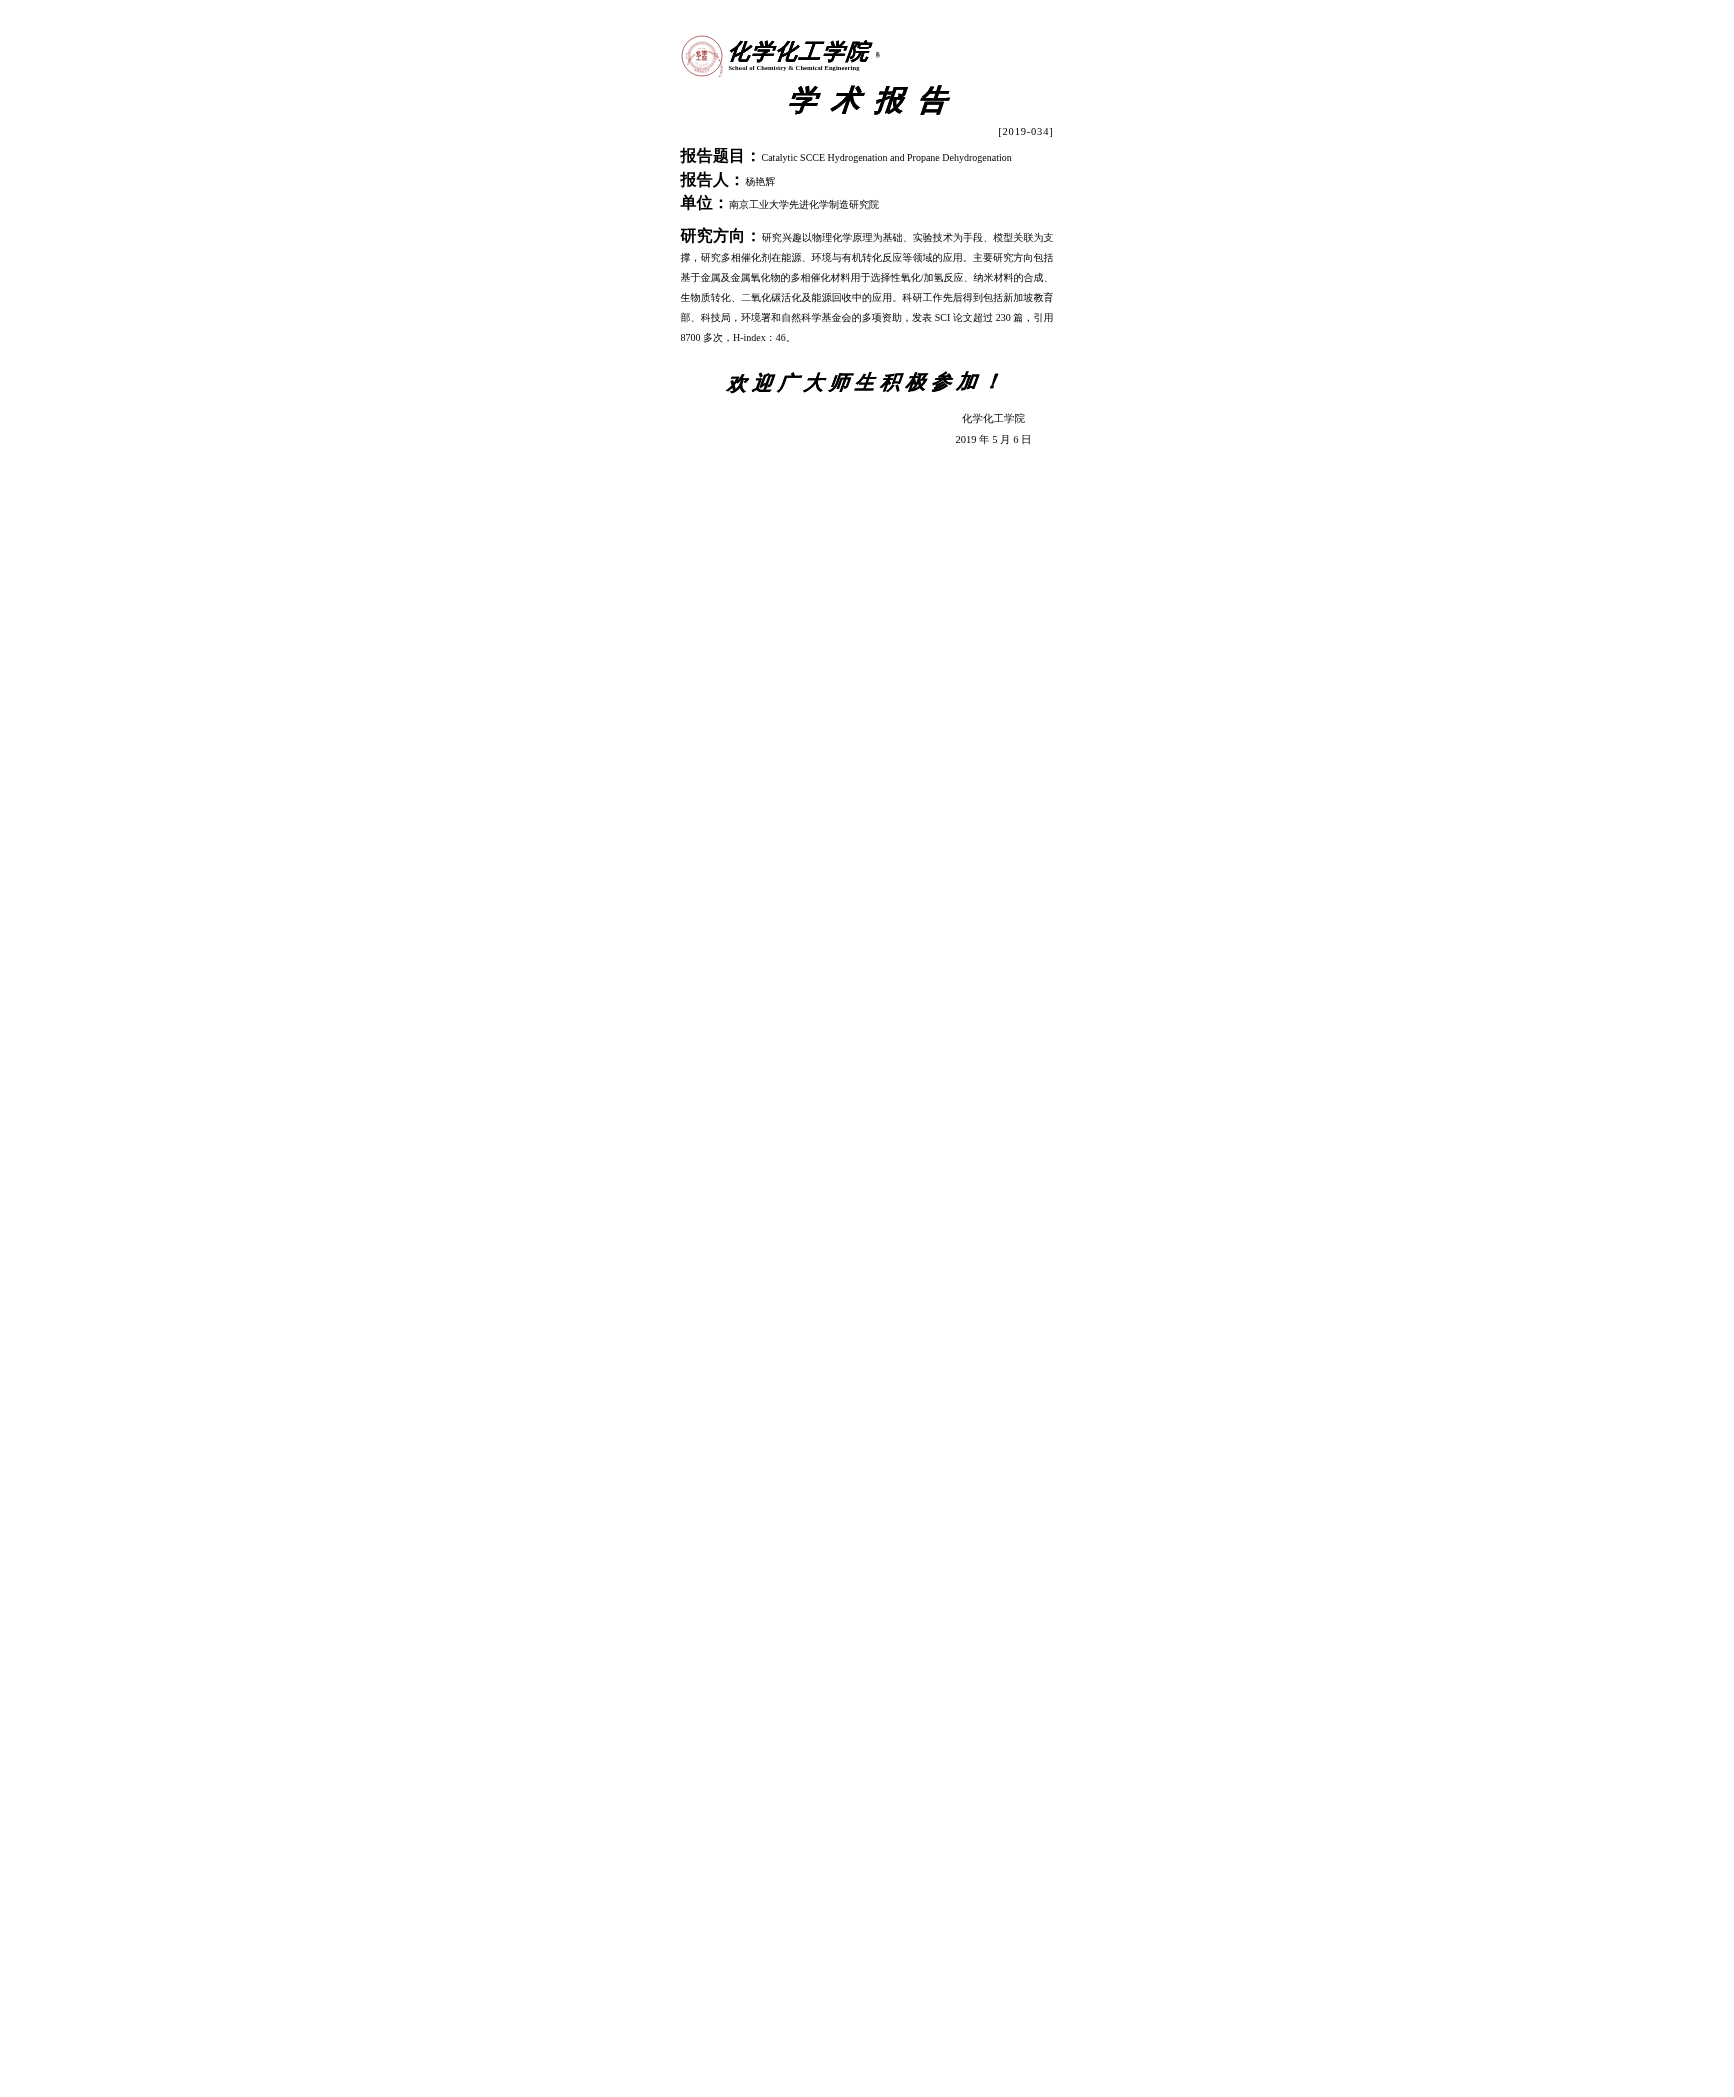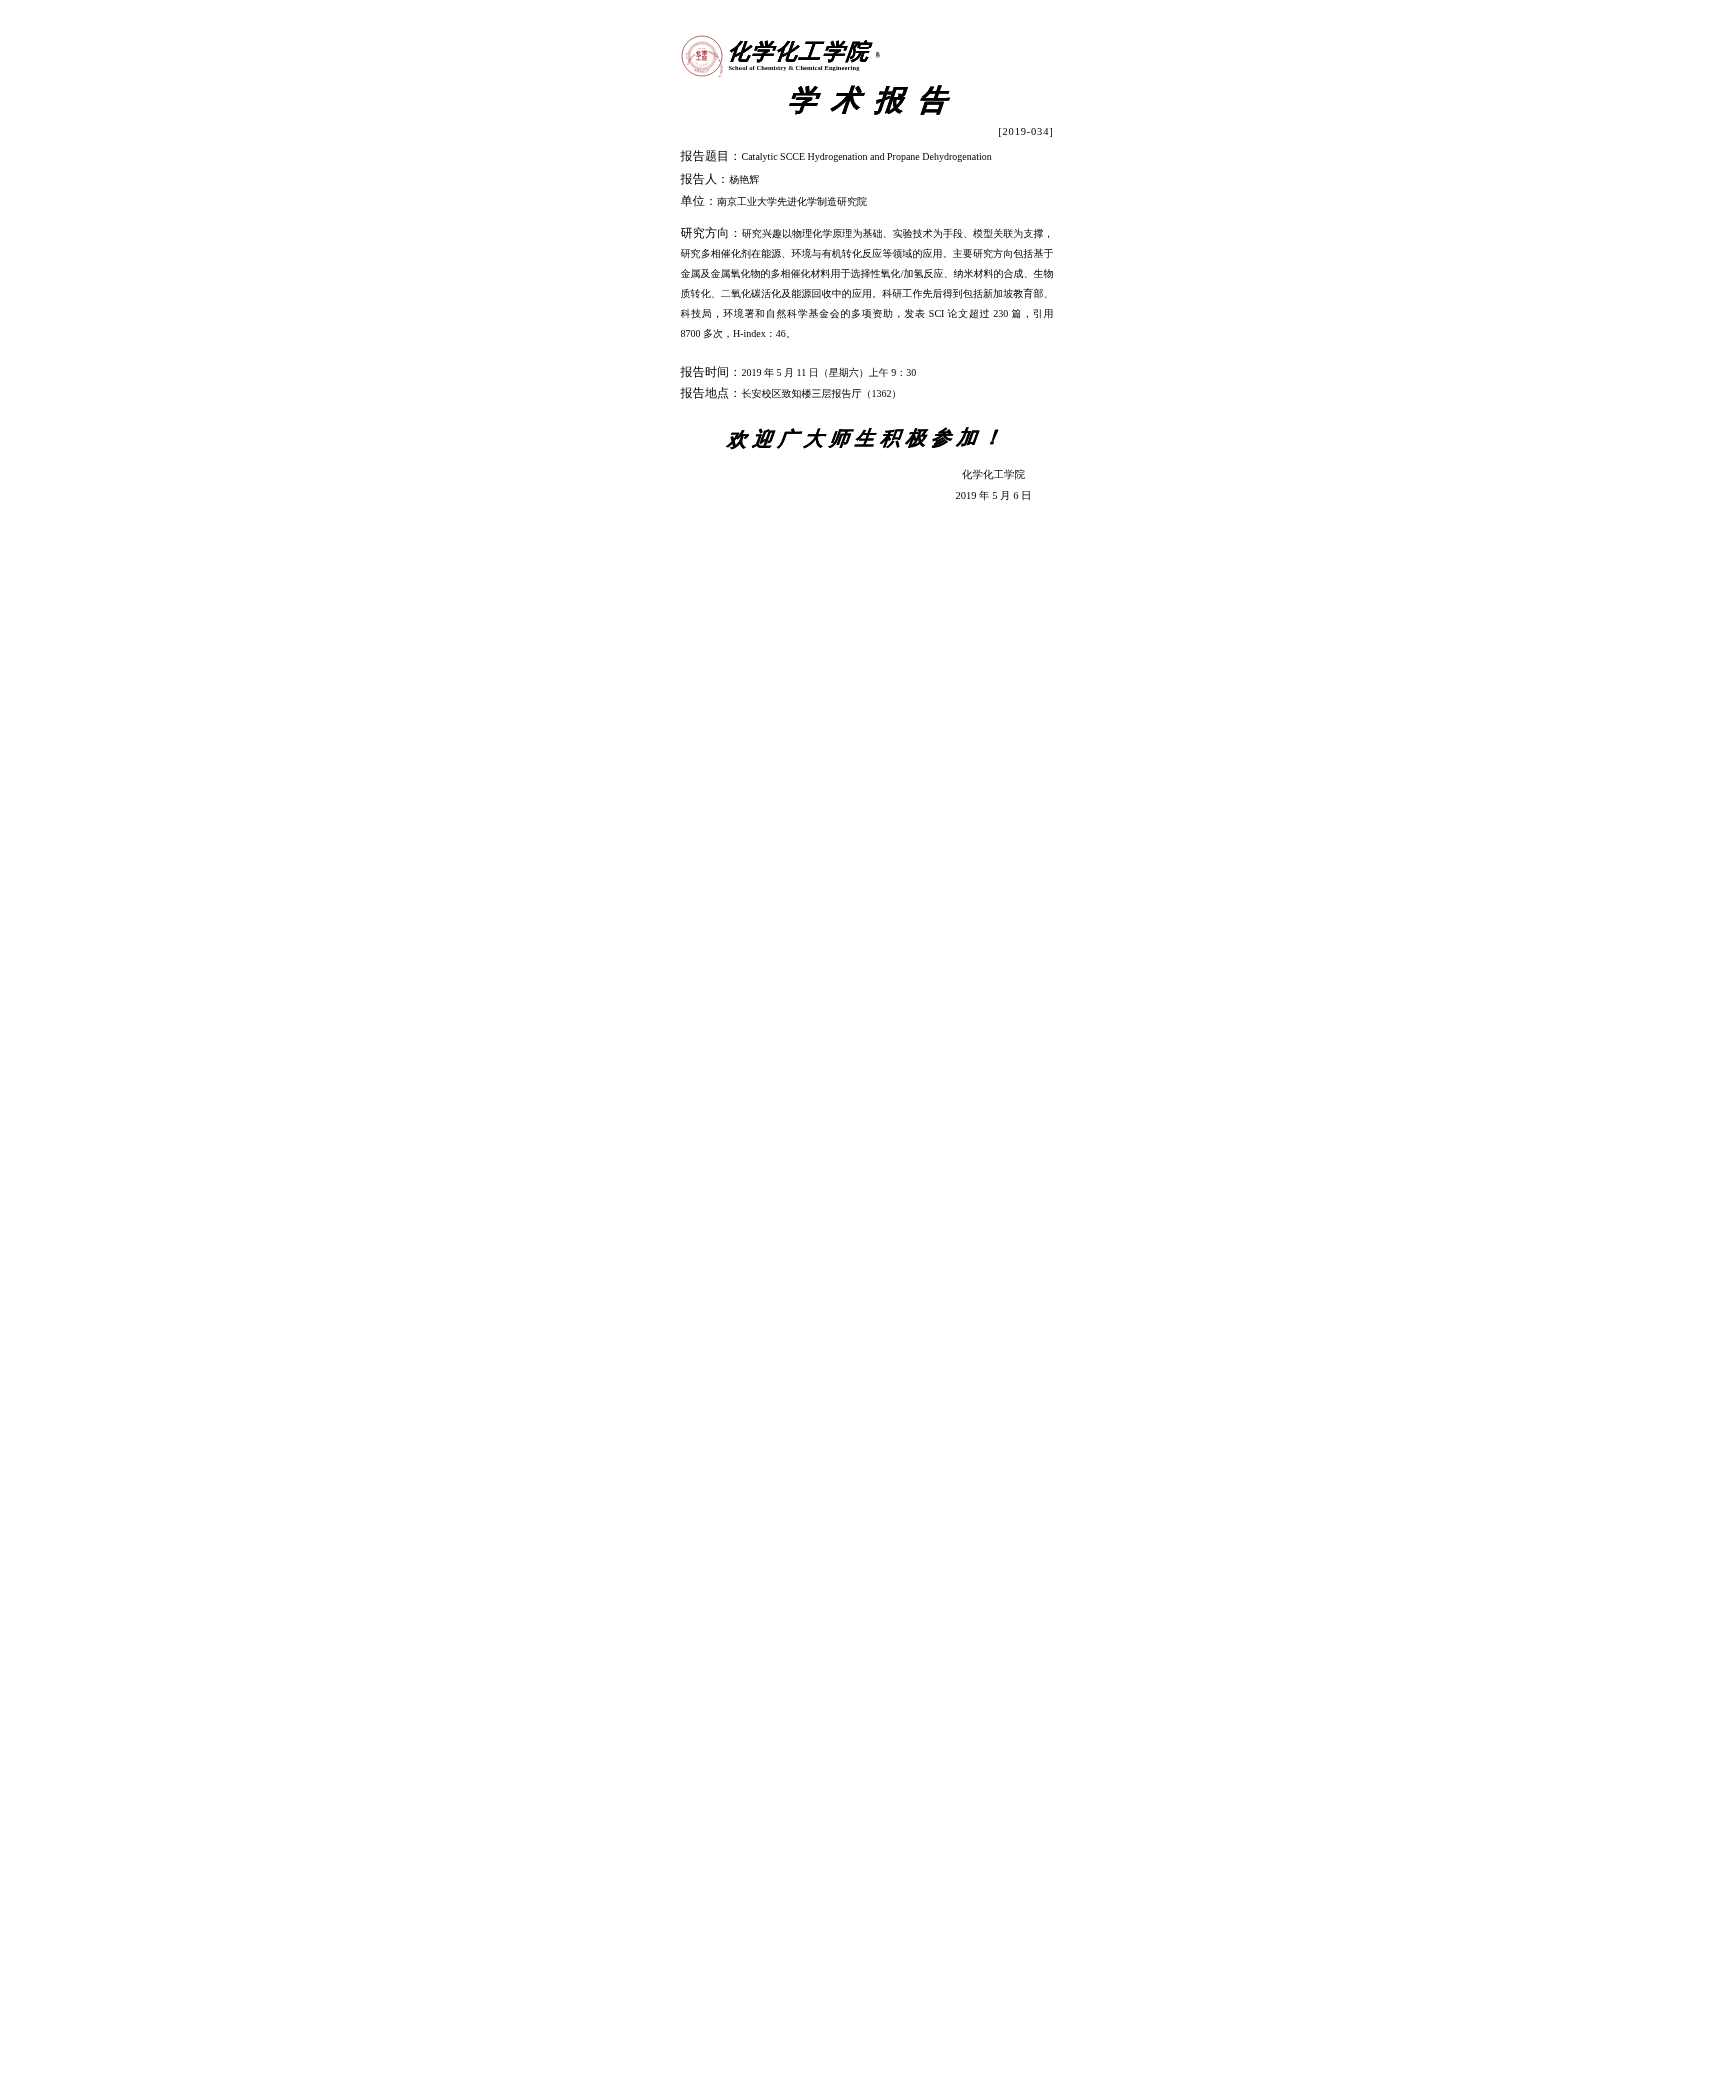--- a/index.html
+++ b/index.html
@@ -56,21 +56,21 @@
   }
   .doc-number {
     text-align:right;
     font-size:10.5px; letter-spacing:0.8px;
     margin-top:9.2px;
   }
 
   
   .lbl {
     font-family:"DejaVu Sans","Liberation Sans",sans-serif;
-    font-weight:normal; font-size:12px;
+    font-weight:bold; font-size:16px;
     letter-spacing:0.2px;
   }
   .field-line { font-size:10px; line-height:20px; margin-top:1.7px; white-space:nowrap; }
   .fields-block { margin-top:8.4px; }
   .para {
     font-size:10px; line-height:20px;
     text-align:justify;
     margin-top:10px;
   }
   .para.research { margin-top:11px; }
@@ -153,28 +153,20 @@
     <div class="field-line">
       <span class="lbl">单位：</span><span>南京工业大学先进化学制造研究院</span>
     </div>
   </div>
 
 
   <p class="para research">
     <span class="lbl">研究方向：</span><span>研究兴趣以物理化学原理为基础、实验技术为手段、模型关联为支撑，研究多相催化剂在能源、环境与有机转化反应等领域的应用。主要研究方向包括基于金属及金属氧化物的多相催化材料用于选择性氧化/加氢反应、纳米材料的合成、生物质转化、二氧化碳活化及能源回收中的应用。科研工作先后得到包括新加坡教育部、科技局，环境署和自然科学基金会的多项资助，发表 SCI 论文超过 230 篇，引用 8700 多次，H-index：46。</span>
   </p>
 
-  <div class="schedule-block">
-    <div class="field-line">
-      <span class="lbl">报告时间：</span><span>2019 年 5 月 11 日（星期六）上午 9：30</span>
-    </div>
-    <div class="field-line">
-      <span class="lbl">报告地点：</span><span>长安校区致知楼三层报告厅（1362）</span>
-    </div>
-  </div>
 
   <div class="welcome">欢迎广大师生积极参加！</div>
 
   <div class="signoff">
     <div>化学化工学院</div>
     <div>2019 年 5 月 6 日</div>
   </div>
 
 </div>
 

